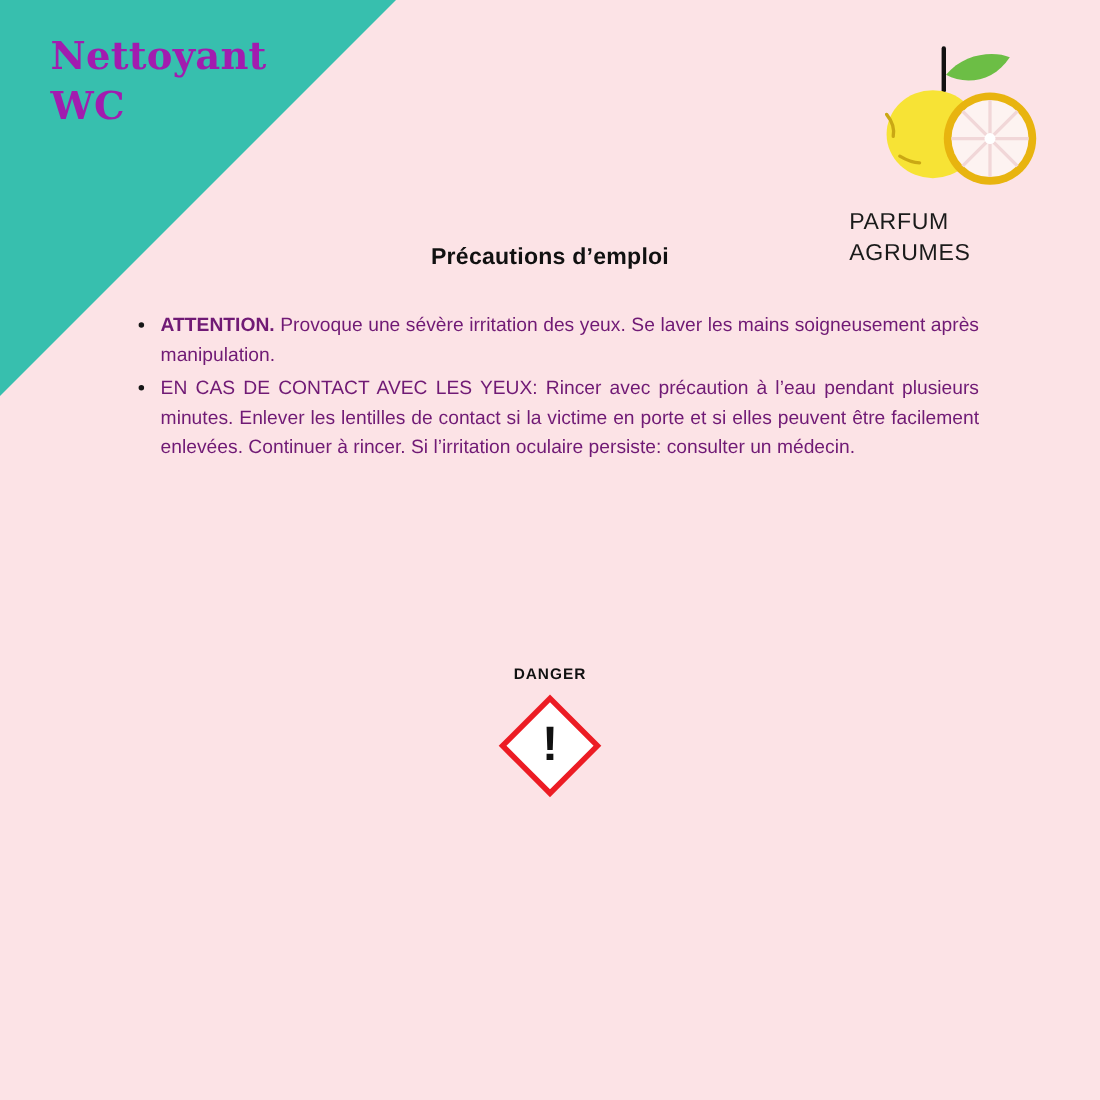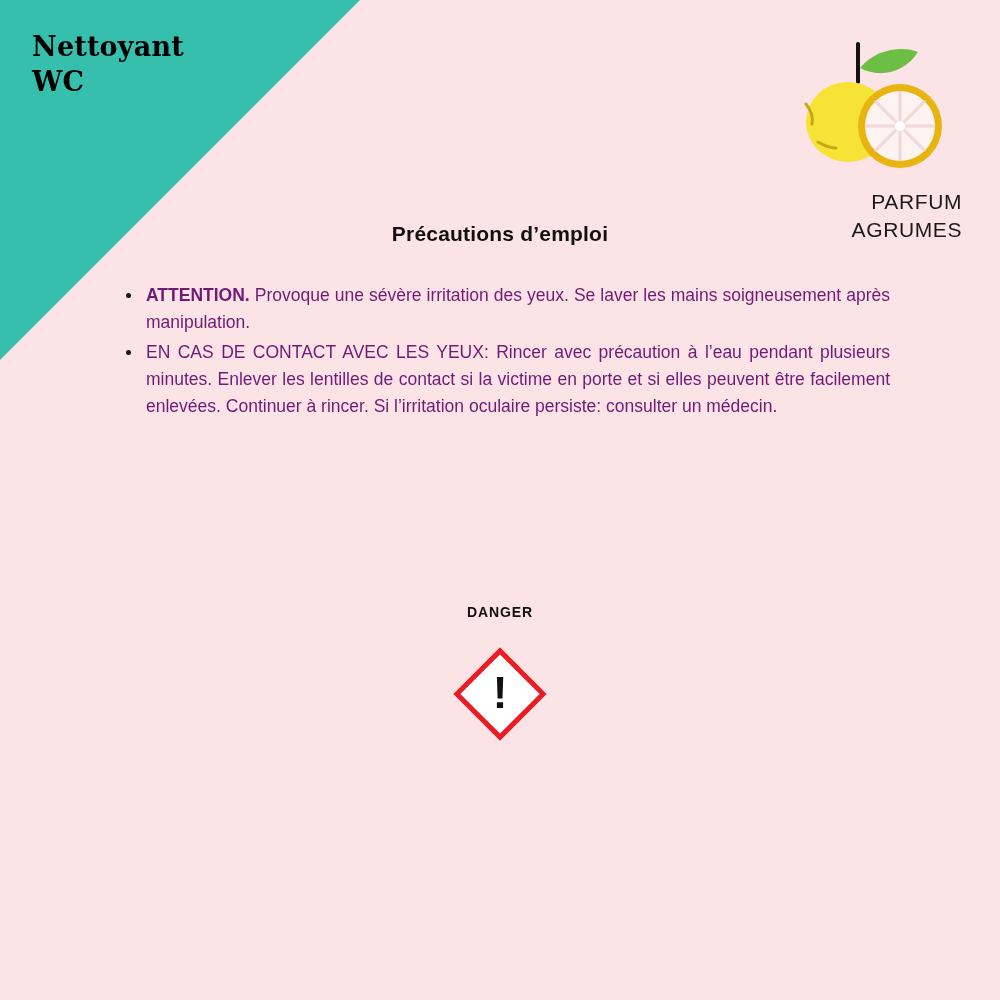--- a/index.html
+++ b/index.html
@@ -25,38 +25,38 @@
     position: absolute;
     left: 0;
     top: 0;
     width: 360px;
     height: 360px;
     background: #37bfae;
     clip-path: polygon(0 0, 100% 0, 0 100%);
   }
   .product-title {
     position: absolute;
-    left: 32px;
+    left: 46px;
     top: 30px;
     width: 240px;
     font-family: "DejaVu Serif", serif;
     font-weight: bold;
-    font-size: 27px;
+    font-size: 35px;
     line-height: 1.28;
-    color: #000000;
+    color: #a21caf;
     letter-spacing: 0.2px;
     white-space: pre-line;
   }
   
   .fruit-block {
     position: absolute;
     right: 38px;
     top: 30px;
     width: 190px;
-    text-align: right;
+    text-align: left;
   }
   .fruit-art {
     height: 150px;
     position: relative;
   }
   .scent-text {
     font-size: 21px;
     color: #1a1a1a;
     line-height: 1.32;
     letter-spacing: 0.6px;
@@ -110,21 +110,21 @@
     top: 604px;
     left: 0;
     width: 1000px;
     text-align: center;
   }
   .danger-word {
     font-size: 14px;
     font-weight: bold;
     letter-spacing: 0.9px;
     color: #111111;
-    margin-bottom: 28px;
+    margin-bottom: 12px;
   }
   .ghs-pictogram {
     display: inline-block;
     width: 92px;
     height: 92px;
     position: relative;
   }
   .ghs-pictogram .diamond {
     position: absolute;
     left: 13px;

